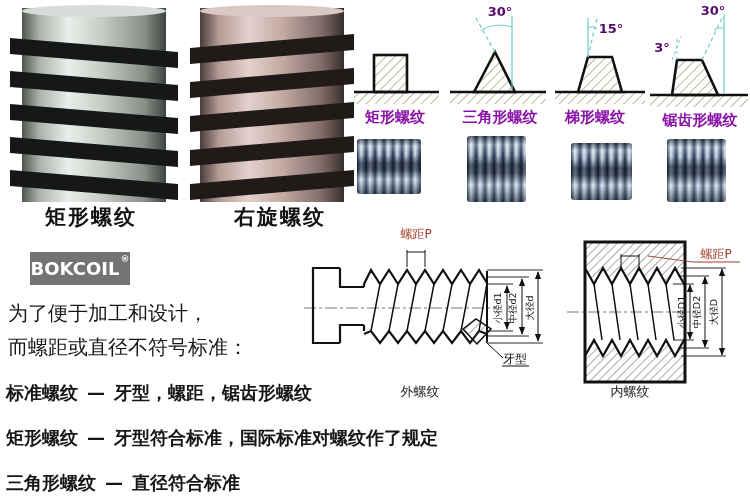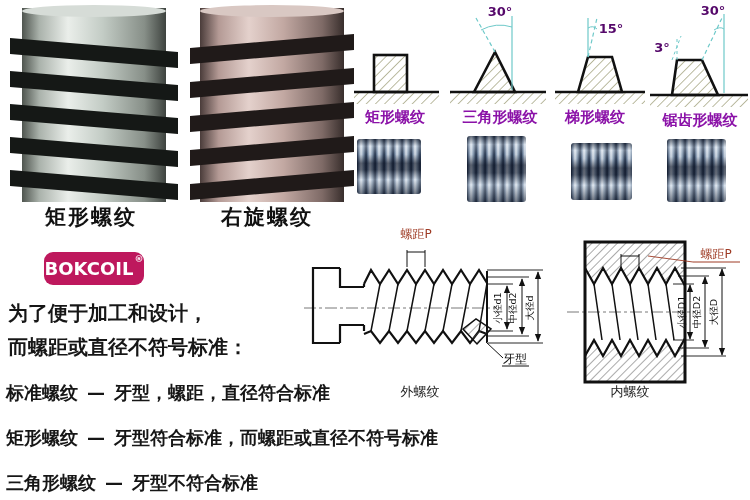--- a/index.html
+++ b/index.html
@@ -5,24 +5,24 @@
   html,body{margin:0;padding:0;background:#fff;}
   .stage{position:relative;width:750px;height:500px;background:#ffffff;overflow:hidden;
          font-family:"DejaVu Sans","Liberation Sans",sans-serif;}
   .abs{position:absolute;}
   .screw-label{position:absolute;text-align:center;font-size:21px;font-weight:bold;color:#111;letter-spacing:2px;}
   .photo{position:absolute;border-radius:3px;
     background:
       linear-gradient(180deg, rgba(8,14,28,0.55) 0%, rgba(245,250,255,0.28) 13%, rgba(40,60,90,0.10) 28%,
                       rgba(4,10,26,0.60) 44%, rgba(4,10,26,0.55) 56%, rgba(235,242,250,0.30) 74%, rgba(8,14,28,0.50) 100%),
       repeating-linear-gradient(90deg, #1c2a40 0px, #7e93ad 2px, #e8eef5 4px, #9fb2c6 6px, #27364e 9px);}
-  .logo{position:absolute;left:44px;top:252px;width:100px;height:33px;background:#be185d;color:#fff;
-        display:flex;align-items:center;justify-content:center;font-weight:bold;font-size:18px;border-radius:9px;}
+  .logo{position:absolute;left:30px;top:252px;width:100px;height:33px;background:#737373;color:#fff;
+        display:flex;align-items:center;justify-content:center;font-weight:bold;font-size:18px;}
   .logo .reg{font-size:9px;align-self:flex-start;margin-top:2px;margin-left:1px;}
-  .intro{position:absolute;left:8px;top:296px;font-size:20px;font-weight:bold;color:#161616;line-height:34px;white-space:nowrap;}
+  .intro{position:absolute;left:8px;top:296px;font-size:20px;font-weight:normal;color:#161616;line-height:34px;white-space:nowrap;}
   .cls-row{position:absolute;left:6px;font-size:18px;font-weight:bold;color:#161616;white-space:nowrap;}
   .cls-row .dash{margin:0 9px;}
   svg text{font-family:"DejaVu Sans","Liberation Sans",sans-serif;}
 </style>
 </head>
 <body>
 
 <div class="stage">
 
   <svg class="abs" style="left:8px;top:4px" width="172" height="198" viewBox="0 0 172 198">
@@ -59,21 +59,21 @@
     <rect x="12" y="4" width="144" height="194" fill="url(#gR)"></rect>
     <ellipse cx="84" cy="7" rx="72" ry="6" fill="#d9c8c3"></ellipse>
     <polygon points="2,44 166,30 166,46 2,60" fill="#201a19"></polygon>
     <polygon points="2,78 166,64 166,80 2,94" fill="#201a19"></polygon>
     <polygon points="2,112 166,98 166,114 2,128" fill="#201a19"></polygon>
     <polygon points="2,146 166,132 166,148 2,162" fill="#201a19"></polygon>
     <polygon points="2,180 166,166 166,182 2,196" fill="#201a19"></polygon>
   </svg>
 
   <div class="screw-label" style="left:6px;top:203px;width:170px">矩形螺纹</div>
-  <div class="screw-label" style="left:182px;top:203px;width:170px">右旋螺纹</div>
+  <div class="screw-label" style="left:195px;top:203px;width:170px">右旋螺纹</div>
 
   <svg class="abs" style="left:350px;top:0" width="400" height="132" viewBox="0 0 400 132">
     <defs>
       <pattern id="hatchP" patternUnits="userSpaceOnUse" width="6.5" height="6.5" patternTransform="rotate(45)">
         <line x1="0" y1="0" x2="0" y2="6.5" stroke="#8e8e62" stroke-width="1.2"></line>
       </pattern>
     </defs>
 
     <g>
       <rect x="4" y="93" width="85" height="11" fill="url(#hatchP)"></rect>
@@ -190,22 +190,22 @@
     <line x1="137" y1="63" x2="137" y2="117" stroke="#111" stroke-width="1" marker-start="url(#arrI)" marker-end="url(#arrI)"></line>
     <line x1="152" y1="55" x2="152" y2="125" stroke="#111" stroke-width="1" marker-start="url(#arrI)" marker-end="url(#arrI)"></line>
     <line x1="169" y1="47" x2="169" y2="133" stroke="#111" stroke-width="1" marker-start="url(#arrI)" marker-end="url(#arrI)"></line>
     <text transform="rotate(-90 132 90)" x="132" y="90" text-anchor="middle" font-size="9.5" fill="#111">小径D1</text>
     <text transform="rotate(-90 147 90)" x="147" y="90" text-anchor="middle" font-size="9.5" fill="#111">中径D2</text>
     <text transform="rotate(-90 164 90)" x="164" y="90" text-anchor="middle" font-size="9.5" fill="#111">大径D</text>
     <text x="77" y="174" text-anchor="middle" font-size="13" fill="#222">内螺纹</text>
   </svg>
 
   <div class="cls-row" style="top:381px">
-    <span>标准螺纹</span><span class="dash">—</span><span>牙型，螺距，直径符合标准</span>
+    <span>标准螺纹</span><span class="dash">—</span><span>牙型，螺距，锯齿形螺纹</span>
   </div>
   <div class="cls-row" style="top:426px">
-    <span>矩形螺纹</span><span class="dash">—</span><span>牙型符合标准，而螺距或直径不符号标准</span>
+    <span>矩形螺纹</span><span class="dash">—</span><span>牙型符合标准，国际标准对螺纹作了规定</span>
   </div>
   <div class="cls-row" style="top:471px">
-    <span>三角形螺纹</span><span class="dash">—</span><span>牙型不符合标准</span>
+    <span>三角形螺纹</span><span class="dash">—</span><span>直径符合标准</span>
   </div>
 
 </div>
 
 </body></html>

